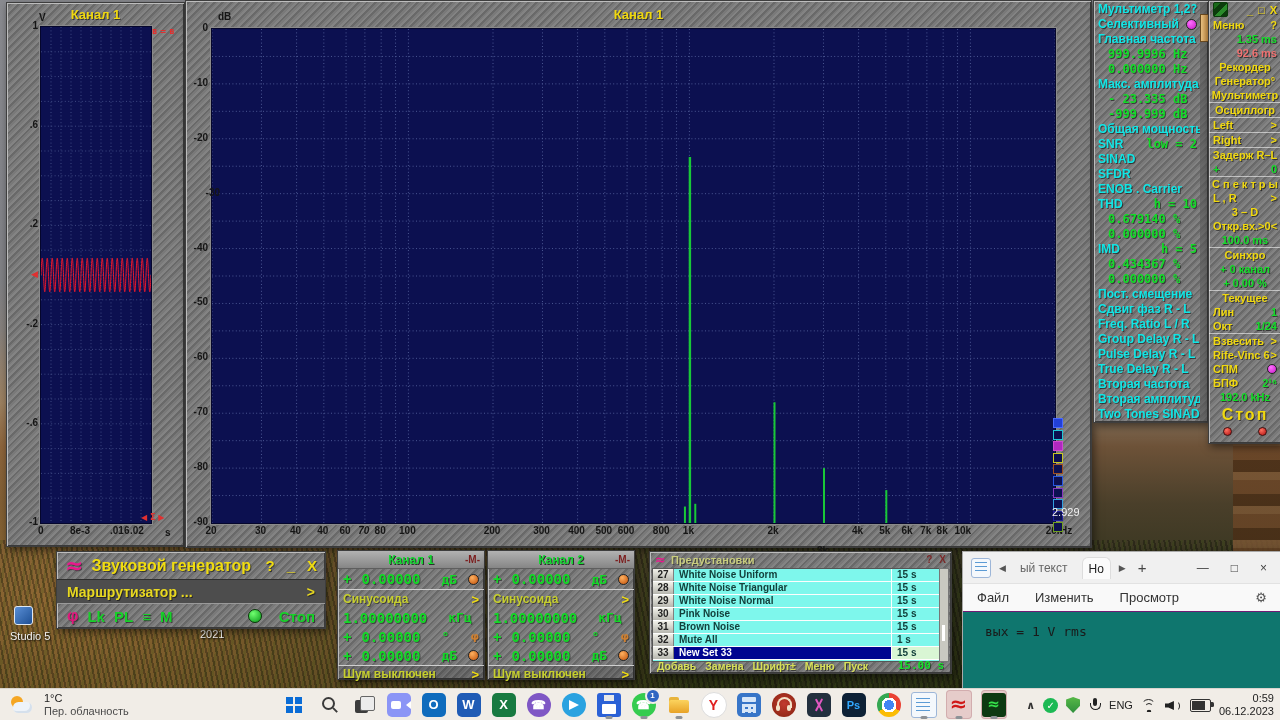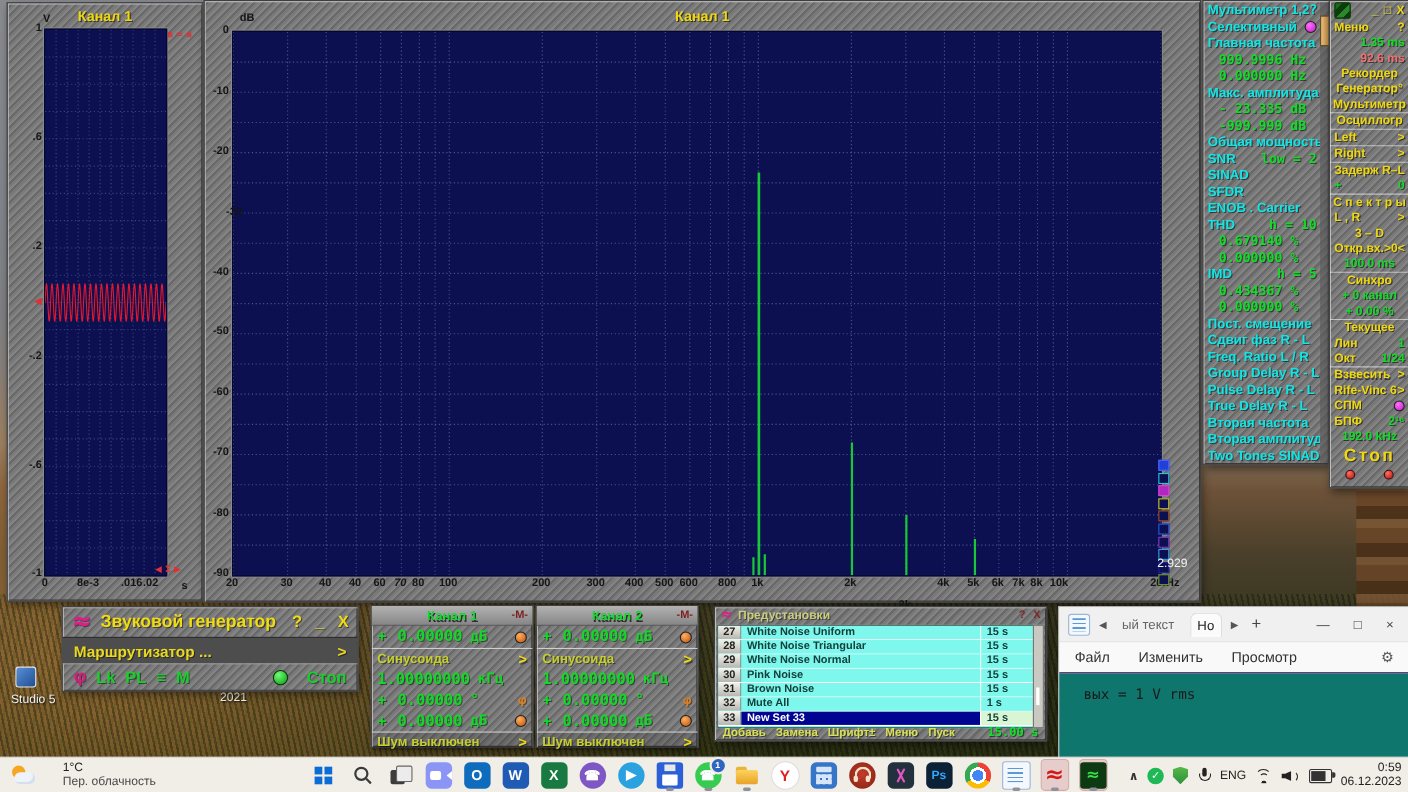--- a/index.html
+++ b/index.html
@@ -66,21 +66,21 @@
     font:bold 15px "Liberation Sans",sans-serif;text-shadow:1px 1px 0 rgba(0,0,0,.45);}
   .gen-green{color:#17d029;} #gen-phi{color:#e0187c;font-size:16px;}
   #gen-stop-led{width:12px;height:12px;border-radius:50%;margin-left:auto;
     background:radial-gradient(circle at 35% 30%,#70ff70,#089818);border:1px solid #083808;}
 
   
   .ch-title{height:17px;background:linear-gradient(#b2b2b2,#868686);display:flex;align-items:center;justify-content:center;position:relative;border-bottom:1px solid #5e5e5e;}
   .ch-title .t{color:#16d833;font:bold 12px "Liberation Sans",sans-serif;text-shadow:1px 1px 0 #2e2e2e;}
   .ch-mono{position:absolute;right:4px;color:#7c1f1f;font:bold 10px "Liberation Sans",sans-serif;}
   .ch-row{display:flex;align-items:center;padding:0 5px;color:#12d826;font:bold 14px "DejaVu Sans Mono",monospace;text-shadow:1px 1px 0 rgba(0,0,0,.45);white-space:nowrap;}
-  .ch-val{margin-left:10px;} .ch-unit{margin-left:7px;font-size:13px;}
+  .ch-val{margin-left:10px;} .ch-unit{margin-left:21px;font-size:13px;}
   .ch-led{margin-left:auto;width:9px;height:9px;background:radial-gradient(circle at 35% 30%,#ffb060,#c05008);}
   .ch-sel{color:#c6ce2e;font:bold 12px "Liberation Sans",sans-serif;}
   .ch-arrow{margin-left:auto;color:#f0dc10;font:bold 13px "Liberation Sans",sans-serif;}
   .ch-phi{margin-left:auto;color:#d08030;font:bold 11px "DejaVu Sans",sans-serif;}
   .ch-hr-b{border-bottom:1px solid #cfcfcf;} .ch-hr-t{border-top:1px solid #cfcfcf;background:rgba(0,0,0,.14);}
 
   
   #pre-title{display:flex;align-items:center;height:15px;padding:0 5px;gap:5px;}
   #pre-icon{color:#e8188c;font:bold 13px/13px "DejaVu Sans",sans-serif;}
   #pre-title-text{color:#c9cd7e;font:bold 11px "Liberation Sans",sans-serif;text-shadow:1px 1px 0 rgba(0,0,0,.45);}
@@ -107,21 +107,21 @@
   .np-tab{color:#666;font-size:12px;padding:4px 6px;white-space:nowrap;overflow:hidden;}
   .np-tab.act{background:#fbfbfb;border:1px solid #ddd;border-bottom:none;border-radius:6px 6px 0 0;color:#222;height:22px;box-sizing:border-box;}
   #np-winbtns{margin-left:auto;display:flex;gap:22px;color:#444;font-size:12px;padding-right:6px;}
   #np-menu{display:flex;align-items:center;height:27px;gap:26px;padding:0 14px;background:#f9f9f9;border-bottom:1px solid #701a75;color:#333;font-size:13px;}
   #np-gear{margin-left:auto;color:#555;font-size:13px;}
   #np-body{position:absolute;left:0;right:0;top:60px;bottom:0;background:#0f766e;
     color:#1a1a1a;font:13px "DejaVu Sans Mono",monospace;padding:12px 0 0 22px;}
 
   
   #taskbar{position:absolute;left:0;right:0;top:688px;height:32px;background:#f1ede7;border-top:1px solid #d9d5cf;}
-  #weather{position:absolute;left:10px;top:3px;display:flex;gap:21px;align-items:center;}
+  #weather{position:absolute;left:10px;top:3px;display:flex;gap:8px;align-items:center;}
   .w-icon{position:relative;width:26px;height:26px;}
   .w-icon::before{content:"";position:absolute;left:1px;top:4px;width:12px;height:12px;border-radius:50%;background:#f5a623;}
   .w-icon::after{content:"";position:absolute;left:3px;top:10px;width:19px;height:11px;border-radius:7px;background:#eef3f9;box-shadow:inset -2px -2px 0 #d5e0ec;}
   #weather .txt{font-size:11px;line-height:13px;color:#222;}
   #weather .sub{color:#4a4a4a;}
   #tb-icons{position:absolute;left:276px;top:1px;display:flex;align-items:center;}
   .ic-wrap{position:relative;width:26px;height:29px;margin:0 4.5px;display:flex;align-items:center;justify-content:center;border-radius:4px;}
   .ic-wrap.active{background:rgba(200,120,130,.28);box-shadow:inset 0 0 0 1px rgba(150,80,90,.25);}
   .ic-wrap.run::after{content:"";position:absolute;bottom:0px;left:50%;transform:translateX(-50%);width:7px;height:3px;border-radius:2px;background:#8d9297;}
   .ic{width:24px;height:24px;position:relative;border-radius:5px;display:flex;align-items:center;justify-content:center;

